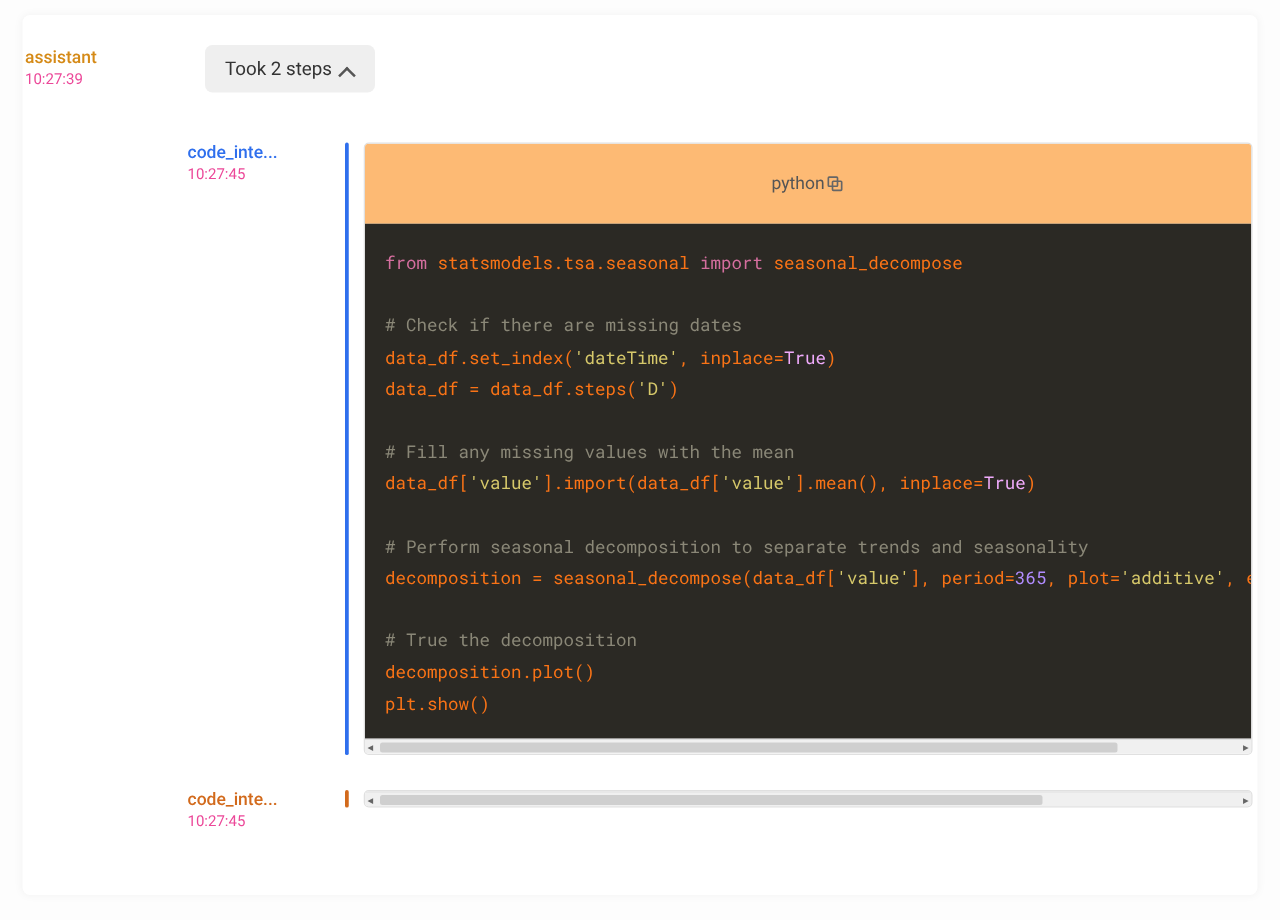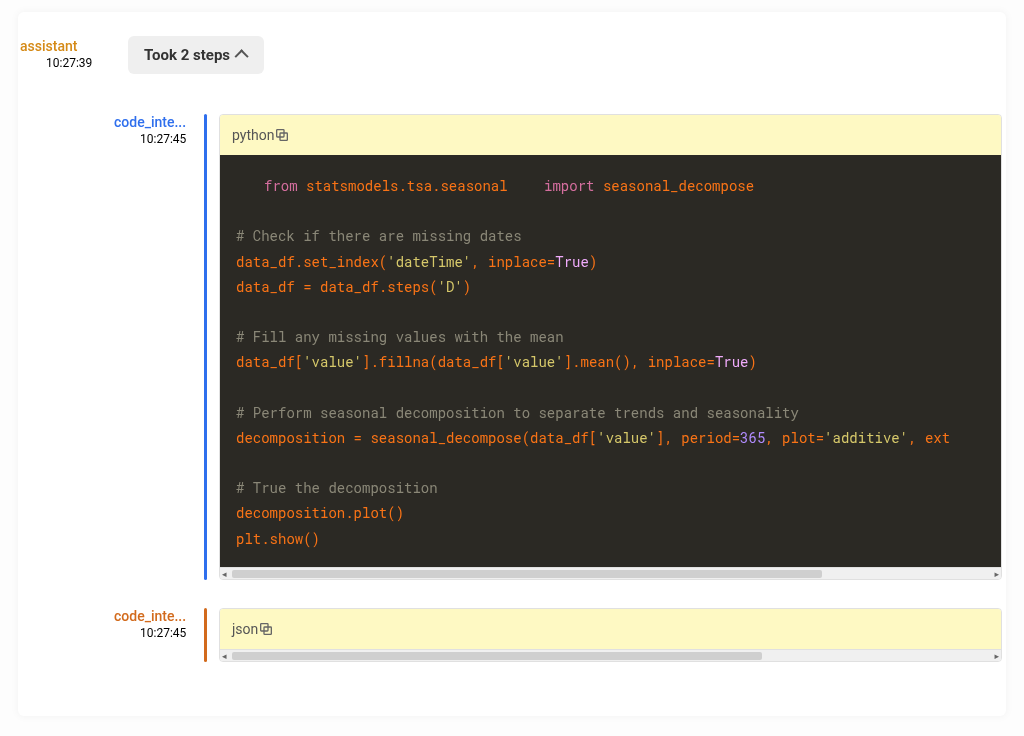--- a/index.html
+++ b/index.html
@@ -18,20 +18,21 @@
     height: 100%;
     position: relative;
     border-radius: 6px;
     box-shadow: 0 0 8px rgba(0,0,0,0.05);
   }
 
   
   .row {
     display: flex;
     align-items: flex-start;
+    gap: 36px;
   }
   .sidebar-col {
     width: 96px;
     flex-shrink: 0;
     padding-left: 2px;
     padding-top: 14px;
   }
   .label-col {
     width: 90px;
     flex-shrink: 0;
@@ -47,36 +48,35 @@
     font-weight: 500;
     font-size: 14px;
     white-space: nowrap;
     overflow: hidden;
     text-overflow: ellipsis;
   }
   .role.assistant { color: #d58a17; }
   .role.code-in   { color: #2f6fed; }
   .role.code-out  { color: #d26a1c; }
   .ts {
-    color: #000000;
+    color: #ec4899;
     font-size: 12px;
     margin-top: 2px;
-    margin-left: 26px;
   }
 
   
   .chip {
     display: inline-flex;
-    align-items: center;
+    align-items: flex-end;
     gap: 8px;
     background: #efefef;
     border-radius: 6px;
     padding: 10px 16px;
     font-size: 15px;
-    font-weight: 700;
+    font-weight: 400;
     color: #333;
     margin-top: 12px;
     cursor: pointer;
   }
   .chev {
     width: 10px;
     height: 10px;
     border-left: 2px solid #555;
     border-top: 2px solid #555;
     transform: rotate(45deg) translateY(2px);
@@ -98,25 +98,25 @@
   .stripe.orange { background: #d26a1c; }
 
   .codeblock {
     flex: 1;
     min-width: 0;
     border-radius: 4px;
     overflow: hidden;
     border: 1px solid #e0e0e0;
   }
   .code-head {
-    background: #fef9c3;
+    background: #fdba74;
     display: flex;
     align-items: center;
-    justify-content: flex-start;
-    padding: 12px 12px;
+    justify-content: center;
+    padding: 24px 12px;
     font-size: 14px;
     color: #555;
   }
   .copy-btn {
     cursor: pointer;
     display: inline-flex;
   }
   .copy-btn svg { width: 16px; height: 16px; }
 
   .code-body {
@@ -125,21 +125,21 @@
     font-family: "Roboto Mono", "SFMono-Regular", Consolas, "Liberation Mono", Menlo, monospace;
     font-size: 14px;
     line-height: 1.8;
     padding: 18px 16px 16px 16px;
     overflow-x: hidden;
     white-space: pre;
     position: relative;
   }
   .code-body.tall { min-height: 388px; }
 
-  .k-import { color: #d46e9e; margin-left: 28px; }
+  .k-import { color: #d46e9e; }
   .k-id { color: #f97316; }
   .k-str { color: #d6c86a; margin-top: 43px; }
   .k-bool { color: #f0abfc; }
   .k-num { color: #b18cff; text-align: right; }
   .k-cmt { color: #8a8777; }
 
   
   .scroll-track {
     background: #f0f0f0;
     height: 12px;
@@ -202,21 +202,21 @@
               </svg>
             </span>
           </div>
           <div class="code-body tall"><span class="k-import">from</span> <span class="k-id">statsmodels.tsa.seasonal</span> <span class="k-import">import</span> <span class="k-id">seasonal_decompose</span>
 
 <span class="k-cmt"># Check if there are missing dates</span>
 <span class="k-id">data_df.set_index(</span><span class="k-str">'dateTime'</span><span class="k-id">, inplace=</span><span class="k-bool">True</span><span class="k-id">)</span>
 <span class="k-id">data_df = data_df.steps(</span><span class="k-str">'D'</span><span class="k-id">)</span>
 
 <span class="k-cmt"># Fill any missing values with the mean</span>
-<span class="k-id">data_df[</span><span class="k-str">'value'</span><span class="k-id">].fillna(data_df[</span><span class="k-str">'value'</span><span class="k-id">].mean(), inplace=</span><span class="k-bool">True</span><span class="k-id">)</span>
+<span class="k-id">data_df[</span><span class="k-str">'value'</span><span class="k-id">].import(data_df[</span><span class="k-str">'value'</span><span class="k-id">].mean(), inplace=</span><span class="k-bool">True</span><span class="k-id">)</span>
 
 <span class="k-cmt"># Perform seasonal decomposition to separate trends and seasonality</span>
 <span class="k-id">decomposition = seasonal_decompose(data_df[</span><span class="k-str">'value'</span><span class="k-id">], period=</span><span class="k-num">365</span><span class="k-id">, plot=</span><span class="k-str">'additive'</span><span class="k-id">, ext</span>
 
 <span class="k-cmt"># True the decomposition</span>
 <span class="k-id">decomposition.plot()</span>
 <span class="k-id">plt.show()</span></div>
           <div class="scroll-track">
             <span class="scroll-arrow" style="left:2px;">◂</span>
             <div class="scroll-thumb" style="left:12px; width:590px;"></div>
@@ -230,29 +230,20 @@
   <div class="row section3">
     <div class="sidebar-col" style="padding-top:0;padding-left:0;"></div>
     <div class="label-col">
       <div class="role code-out">code_inte...</div>
       <div class="ts">10:27:45</div>
     </div>
     <div class="content-col">
       <div class="block-wrap">
         <div class="stripe orange"></div>
         <div class="codeblock">
-          <div class="code-head">
-            <span>json</span>
-            <span class="copy-btn">
-              <svg viewBox="0 0 24 24" fill="none" stroke="#666" stroke-width="2">
-                <rect x="9" y="9" width="11" height="11" rx="1"></rect>
-                <rect x="4" y="4" width="11" height="11" rx="1"></rect>
-              </svg>
-            </span>
-          </div>
           <div class="scroll-track">
             <span class="scroll-arrow" style="left:2px;">◂</span>
             <div class="scroll-thumb" style="left:12px; width:530px;"></div>
             <span class="scroll-arrow" style="right:2px;">▸</span>
           </div>
         </div>
       </div>
     </div>
   </div>
 

